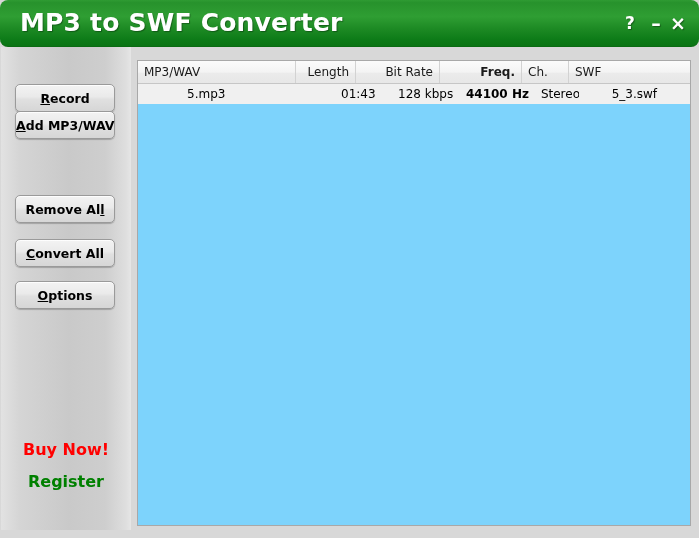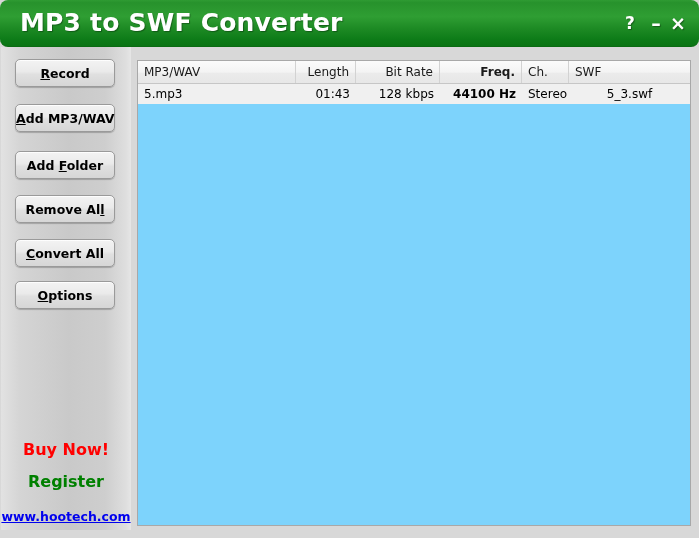--- a/index.html
+++ b/index.html
@@ -96,22 +96,22 @@
     font-weight: bold;
     line-height: 28px;
     text-align: center;
     cursor: pointer;
     user-select: none;
     box-sizing: border-box;
     white-space: nowrap;
   }
   .side-btn u { text-decoration: underline; }
 
-  #sb-0 { top: 12px; }
-  #sb-1 { top: 57px; }
+  #sb-0 { top: 37px; }
+  #sb-1 { top: 64px; }
   #sb-2 { top: 104px; }
   #sb-3 { top: 148px; }
   #sb-4 { top: 192px; }
   #sb-5 { top: 234px; }
 
   #buy-now {
     position: absolute;
     left: 0; top: 393px;
     width: 130px;
     text-align: center;
@@ -176,20 +176,21 @@
     cursor: pointer;
     user-select: none;
   }
   .hcell:last-child { border-right: none; }
 
   .row {
     display: flex;
     height: 20px;
     background: #f0f0f0;
     cursor: pointer;
+    padding-left: 43px;
   }
   .cell {
     font-size: 12px;
     color: #000000;
     line-height: 20px;
     padding: 0 6px;
     box-sizing: border-box;
     white-space: nowrap;
     overflow: hidden;
     user-select: none;
@@ -211,28 +212,26 @@
   <div id="titlebar">
     <div id="title-text">MP3 to SWF Converter</div>
     <div class="win-btn" id="btn-help">?</div>
     <div class="win-btn" id="btn-min">–</div>
     <div class="win-btn" id="btn-close">×</div>
   </div>
 
   <div id="sidebar">
     <div class="side-btn" id="sb-0"><u>R</u><span>ecord</span></div>
     <div class="side-btn" id="sb-1"><u>A</u><span>dd MP3/WAV</span></div>
-    <div class="side-btn" id="sb-2"><span>Add </span><u>F</u><span>older</span></div>
     <div class="side-btn" id="sb-3"><span>Remove Al</span><u>l</u></div>
     <div class="side-btn" id="sb-4"><u>C</u><span>onvert All</span></div>
     <div class="side-btn" id="sb-5"><u>O</u><span>ptions</span></div>
 
     <div id="register">Register</div>
     <div id="buy-now">Buy Now!</div>
-    <div id="website">www.hootech.com</div>
   </div>
 
   <div id="list-panel">
     <div id="list-header">
         <div class="hcell c0" style="text-align: left;">MP3/WAV</div>
         <div class="hcell c1" style="text-align: right;">Length</div>
         <div class="hcell c2" style="text-align: right;">Bit Rate</div>
         <div class="hcell c3" style="text-align: right;">Freq.</div>
         <div class="hcell c4" style="text-align: left;">Ch.</div>
         <div class="hcell c5" style="text-align: left;">SWF</div>

